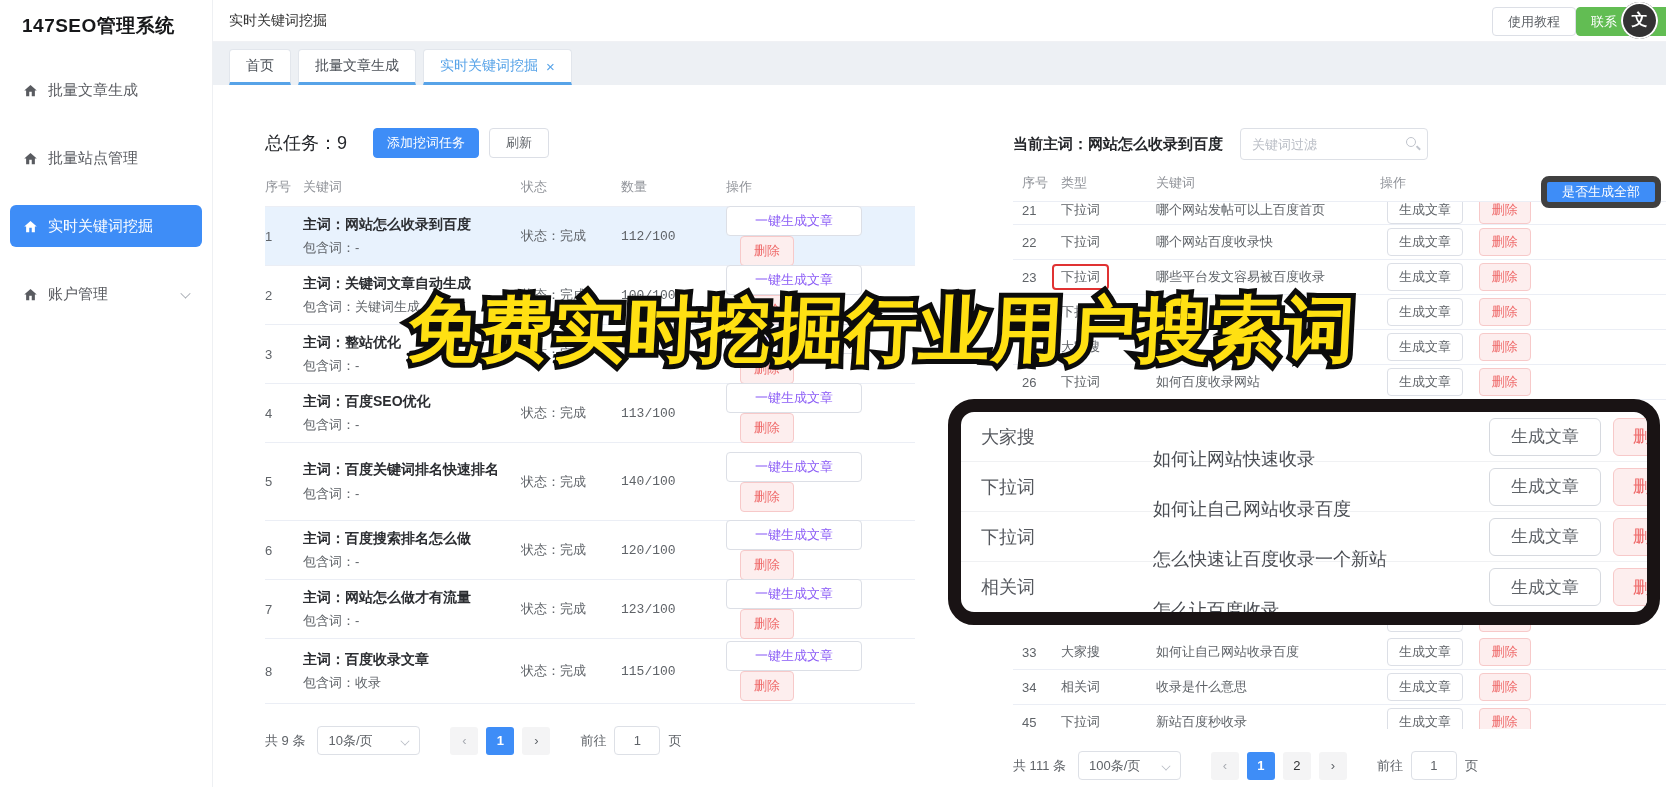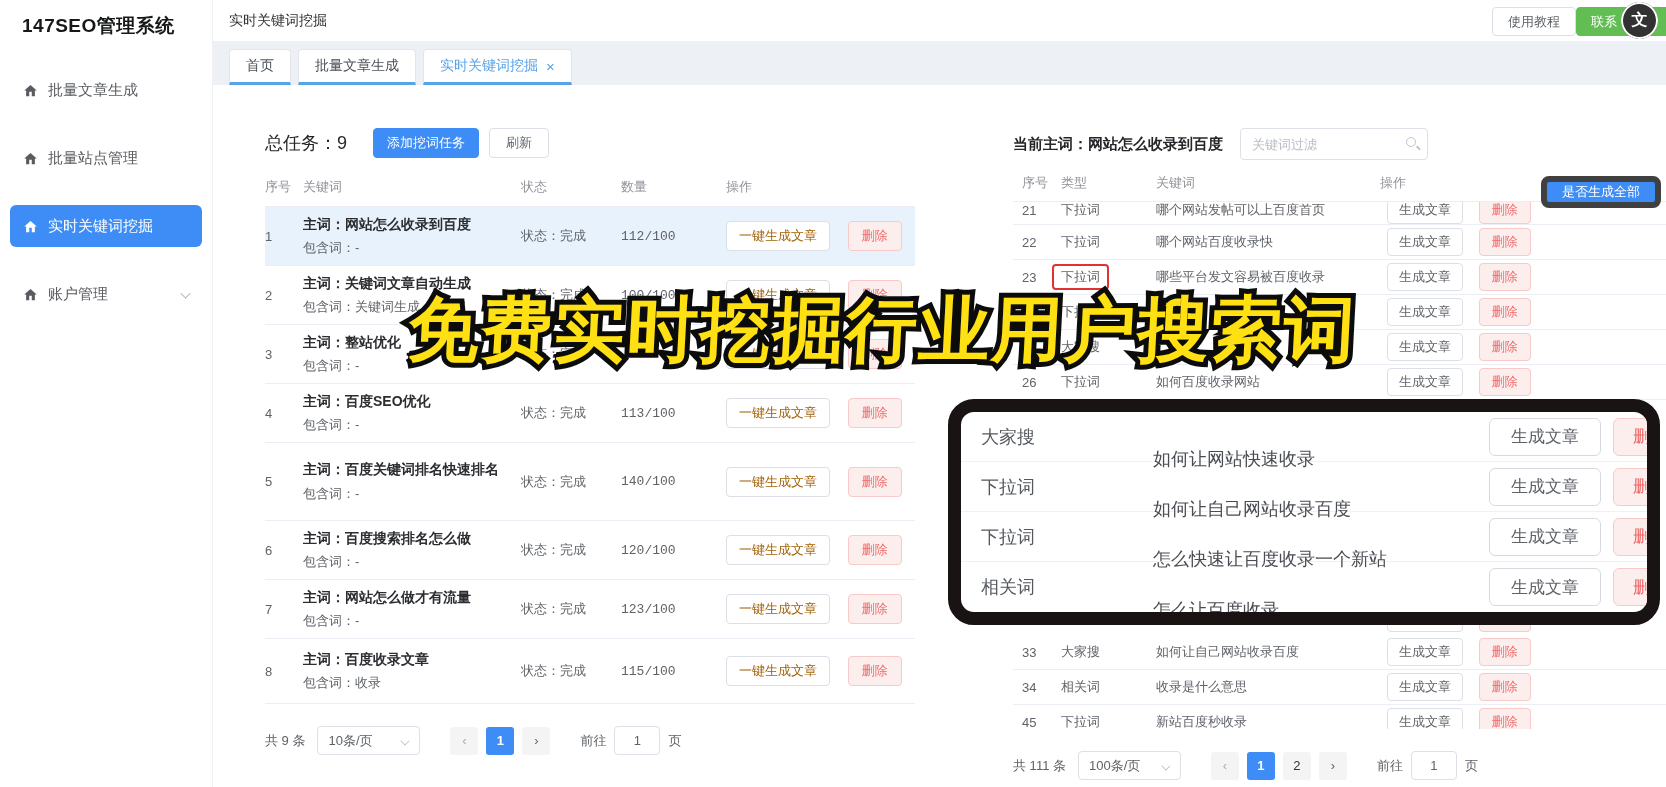--- a/index.html
+++ b/index.html
@@ -41,21 +41,21 @@
   .btn-refresh { height:30px; padding:0 16px; }
 
   .thead { display:flex; color:#909399; font-size:13px; padding:20px 0 10px 0; border-bottom:1px solid #ebeef5; }
   .lt-seq{width:38px;} .lt-kw{width:218px;} .lt-st{width:100px;} .lt-qty{width:105px;font-family:Liberation Mono, monospace;} .lt-op{flex:1;}
   .task-row { display:flex; align-items:center; height:59px; border-bottom:1px solid #ebeef5; font-size:13px; color:#5f6368; }
   .task-row.tall { height:78px; }
   .task-row.tall8 { height:65px; }
   .task-row.selected { background:#e8f2fd; }
   .task-row .main { font-size:14px; font-weight:bold; color:#2b2d31; margin-bottom:6px; line-height:1.3; }
   .task-row .inc { font-size:13px; color:#5f6368; }
-  .btn-gen { height:30px; padding:0 12px; font-size:13px; color:#a16207; }
+  .btn-gen { height:30px; padding:0 28px; font-size:13px; color:#8b5cf6; }
   .btn-del { height:30px; padding:0 13px; font-size:13px; color:#ef6a6a; background:#fdeeee; border:1px solid #f7c9c9; border-radius:4px; margin-left:14px; }
 
   .pager { display:flex; align-items:center; gap:8px; margin-top:22px; font-size:13px; color:#5f6368; }
   .psel { position:relative; width:103px; height:29px; border:1px solid #dde0e6; border-radius:4px; display:flex; align-items:center; padding-left:10px; color:#5f6368; background:#fff; margin-left:4px; }
   .psel .dchev { position:absolute; right:10px; top:10px; width:8px; height:8px; border-right:1.4px solid #b6bac2; border-bottom:1.4px solid #b6bac2; transform:rotate(45deg) scale(.8); }
   .pbtn { min-width:28px; height:28px; border-radius:3px; background:#f4f4f5; color:#a8abb2; display:flex; align-items:center; justify-content:center; font-size:13px; }
   .pnum { min-width:28px; height:28px; border-radius:3px; background:#f4f4f5; color:#303133; display:flex; align-items:center; justify-content:center; font-size:13px; }
   .pnum.cur { background:#3e8df7; color:#fff; font-weight:bold; }
   .goto-box { width:46px; height:29px; border:1px solid #dde0e6; border-radius:4px; text-align:center; display:flex; align-items:center; justify-content:center; color:#5f6368; }
   .pgap { width:14px; }

